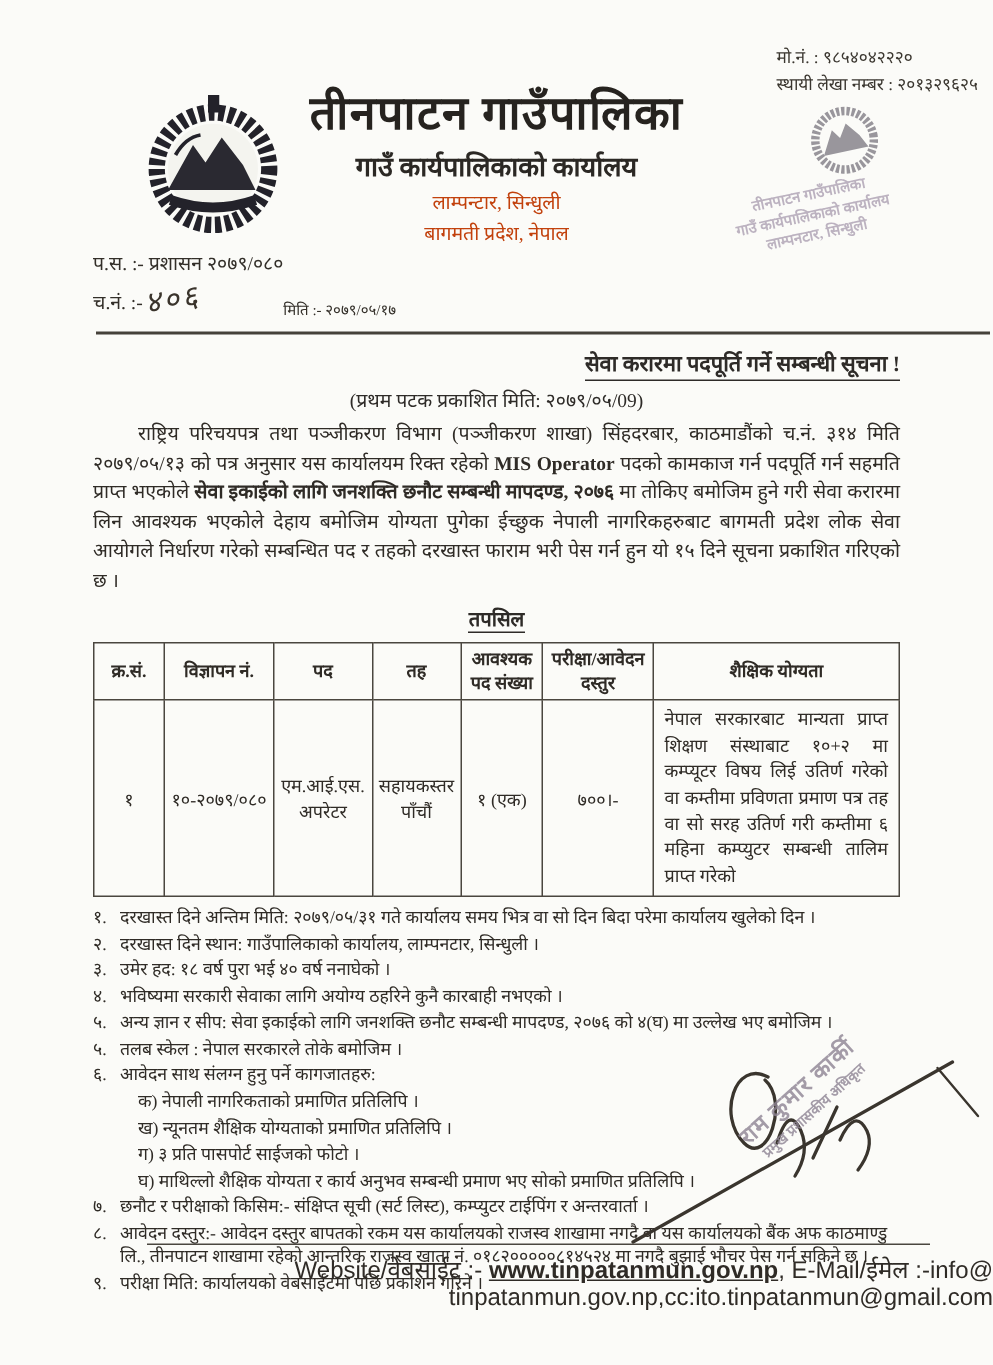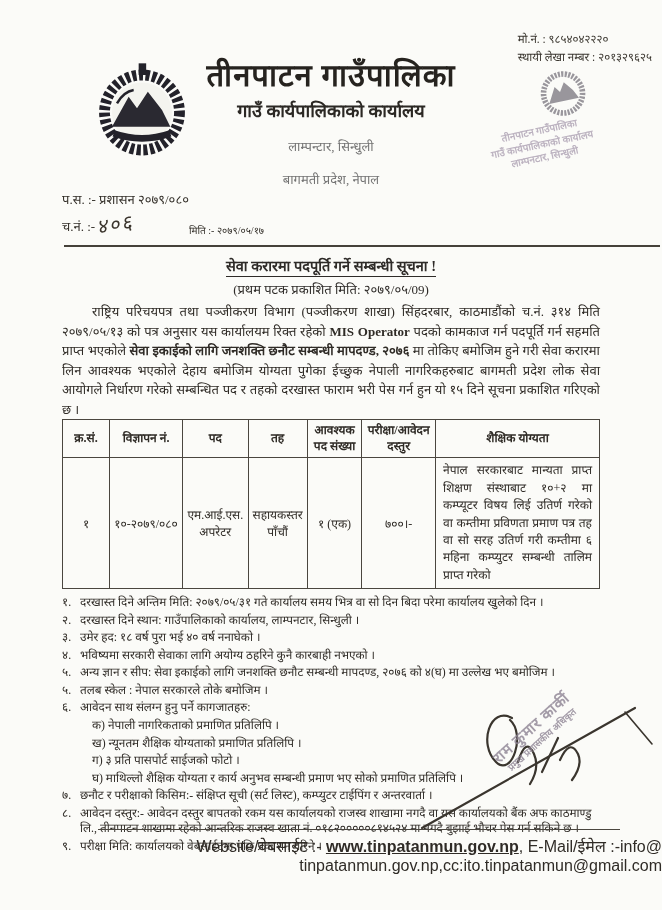--- a/index.html
+++ b/index.html
@@ -9,35 +9,35 @@
     position:relative; width:662px; height:910px; margin:0 auto;
     background:#fbfbf8; color:#2e2b28; overflow:hidden;
   }
   
   .contact { position:absolute; top:30px; right:10px; font-size:11.5px; line-height:1.6; color:#3a362f; text-align:left;font-family:Liberation Serif, serif; }
   
   .logo { position:absolute; left:92px; top:56px; width:100px; height:108px; }
   .head-center { text-align:center; padding-top:58px; width:480px; margin:0 auto; }
   .muni-title { font-size:31px; font-weight:bold; color:#26231f; letter-spacing:1px; line-height:1.15; }
   .office-title { font-size:18px; font-weight:bold; margin-top:4px; color:#2b2824; }
-  .addr { font-size:13px; margin-top:15px; color:#737373; }
+  .addr { font-size:13px; margin-top:3px; color:#c2410c; }
   
   .stamp { position:absolute; right:48px; top:72px; width:150px; height:115px; transform:rotate(-12deg); pointer-events:none; }
   .stamp svg { position:absolute; right:18px; top:0; opacity:.55; }
   .stamp-lines { position:absolute; left:0; top:52px; width:150px; text-align:center; color:#96879f; opacity:.62; font-weight:bold; }
   .stamp-lines div { font-size:10px; line-height:1.35; white-space:nowrap; }
   
   .content { padding:0 62px; }
   .ref-row { display:flex; justify-content:flex-start; align-items:flex-end; margin-top:2px; font-size:13px; color:#332f29; }
   .ref-left div { line-height:1.5; }
   .chalani-no { display:inline-block; font-size:20px; transform:rotate(-8deg) skewX(-12deg); color:#3a342c; letter-spacing:2px; }
   .date-line { font-size:10px; padding-bottom:2px; }
   .head-rule { border:none; border-top:2px solid #45413a; margin:6px -60px 0 2px; }
   
-  .notice-title-wrap { text-align:center; margin-top:8px; }
+  .notice-title-wrap { text-align:right; margin-top:8px; }
   .notice-title { display:inline-block; font-size:14.5px; font-weight:bold; border-bottom:1.5px solid #2e2b28; padding-bottom:1px; }
   .notice-sub { text-align:center; font-size:13px; margin-top:3px; }
   .para { margin-top:4px; font-size:13px; line-height:1.5; text-align:justify; text-indent:30px; color:#2f2b26; }
   .bold { font-weight:bold; }
   .tapasil-wrap { text-align:center; margin:7px 0 6px; }
   .tapasil { display:inline-block; font-size:13.5px; font-weight:600; border-bottom:1.3px solid #2e2b28; }
   
   table { width:100%; border-collapse:collapse; font-size:12px; color:#2f2b26;border-radius:15px; }
   th,td { border:1.4px solid #4a463f; padding:3px 4px; text-align:center; vertical-align:middle; }
   th { font-weight:600; line-height:1.3; }
@@ -124,20 +124,23 @@
 
     <hr class="head-rule">
 
     <div class="notice-title-wrap">
       <span class="notice-title">सेवा करारमा पदपूर्ति गर्ने सम्बन्धी सूचना !</span>
     </div>
     <div class="notice-sub">(प्रथम पटक प्रकाशित मिति: २०७९/०५/09)</div>
 
     <p class="para"><span>राष्ट्रिय परिचयपत्र तथा पञ्जीकरण विभाग (पञ्जीकरण शाखा) सिंहदरबार, काठमाडौंको च.नं. ३१४ मिति २०७९/०५/१३ को पत्र अनुसार यस कार्यालयम रिक्त रहेको </span><span class="bold">MIS Operator</span><span> पदको कामकाज गर्न पदपूर्ति गर्न सहमति प्राप्त भएकोले </span><span class="bold">सेवा इकाईको लागि जनशक्ति छनौट सम्बन्धी मापदण्ड, २०७६</span><span> मा तोकिए बमोजिम हुने गरी सेवा करारमा लिन आवश्यक भएकोले देहाय बमोजिम योग्यता पुगेका ईच्छुक नेपाली नागरिकहरुबाट बागमती प्रदेश लोक सेवा आयोगले निर्धारण गरेको सम्बन्धित पद र तहको दरखास्त फाराम भरी पेस गर्न हुन यो १५ दिने सूचना प्रकाशित गरिएको छ ।</span></p>
 
+    <div class="tapasil-wrap">
+      <span class="tapasil">तपसिल</span>
+    </div>
 
     <table>
       <colgroup>
         <col style="width:8.8%">
           <col style="width:13.6%">
           <col style="width:12.2%">
           <col style="width:10.6%">
         <col style="width:10.2%">
           <col style="width:13.8%">
           <col style="width:30.8%">

